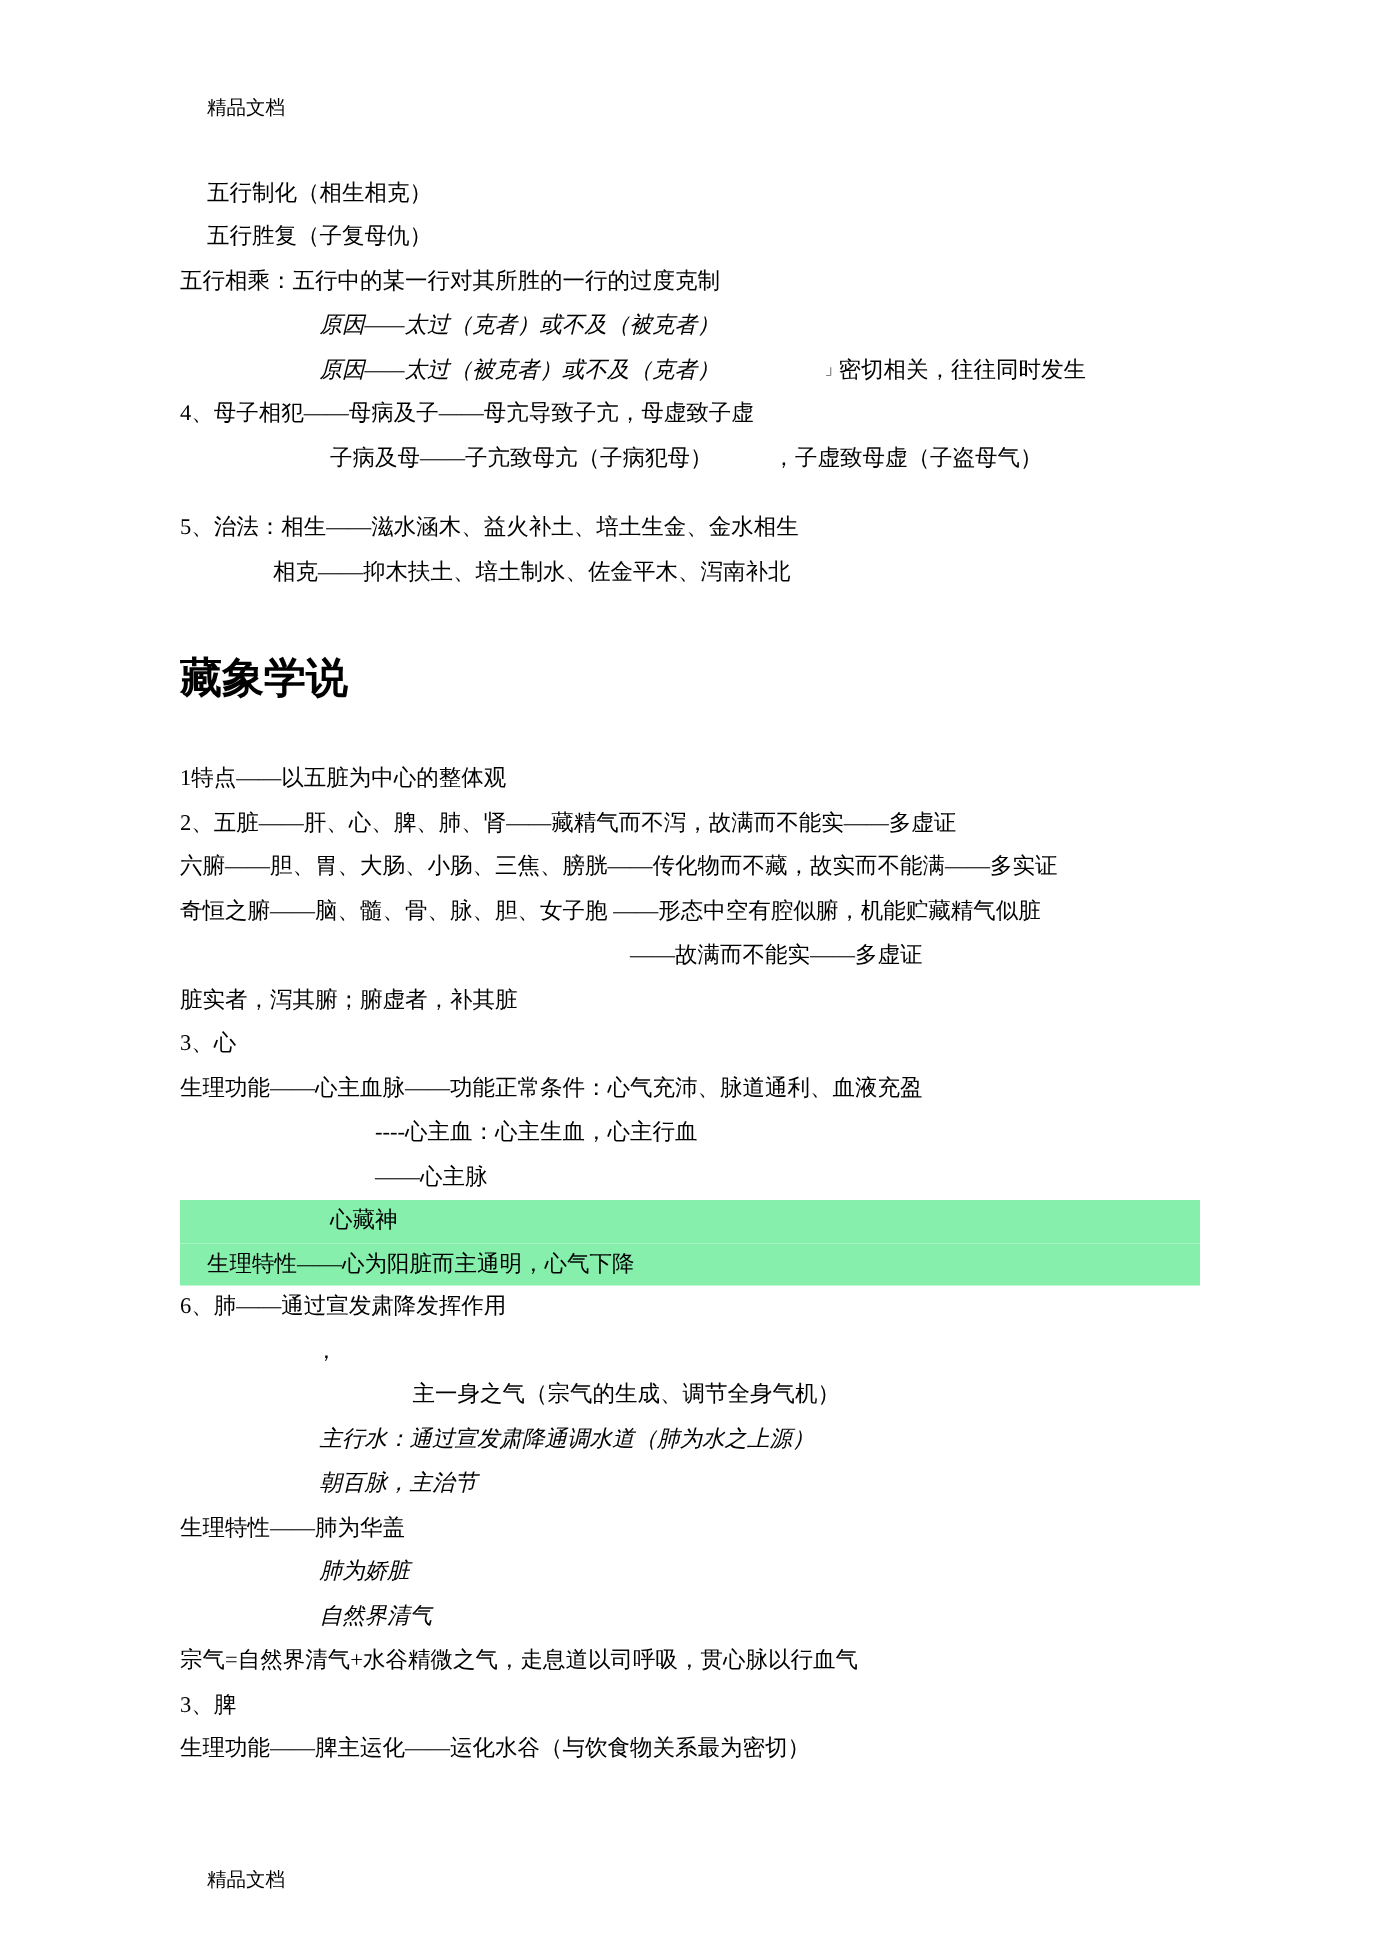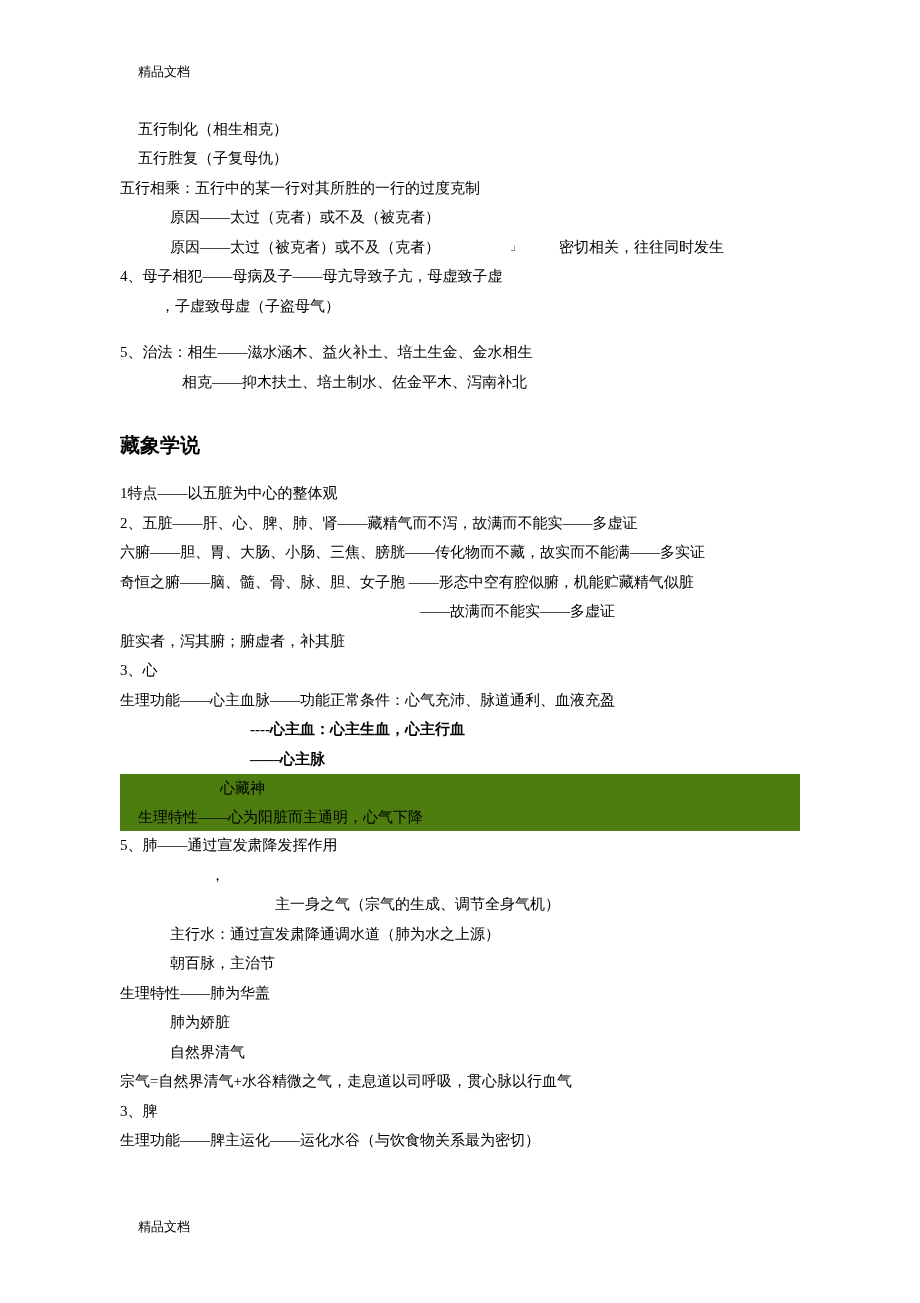--- a/index.html
+++ b/index.html
@@ -18,40 +18,40 @@
     }
     .header {
       font-size: 13px;
       margin-bottom: 30px;
       margin-left: 18px;
     }
     .indent-1 {
       margin-left: 18px;
     }
     .indent-2 {
-      margin-left: 50px;
+      margin-left: 93px;
+      font-style: italic;
     }
     .indent-3 {
       margin-left: 100px;
     }
     .indent-deep {
       margin-left: 130px;
-      font-weight: bold;
     }
     .line {
       margin-bottom: 1px;
     }
     .section-title {
-      font-size: 20px;
+      font-size: 28px;
       font-weight: bold;
       margin-top: 30px;
-      margin-bottom: 15px;
+      margin-bottom: 26px;
     }
     .shaded-line {
-      background-color: #4d7c0f;
+      background-color: #86efac;
       width: 100%;
       padding-left: 0;
     }
     .gap {
       margin-bottom: 18px;
     }
     .flex-line {
       display: flex;
       align-items: center;
     }
@@ -87,20 +87,21 @@
   <span class="right-text">密切相关，往往同时发生</span>
 </div>
 
 <div class="line flex-line">
   <span class="indent-2">原因——太过（被克者）或不及（克者）</span>
   <span style="margin-left:70px" class="corner-mark">」</span>
 </div>
 
 <div class="line">4、母子相犯——母病及子——母亢导致子亢，母虚致子虚</div>
 <div class="line gap flex-line">
+  <span class="indent-3">子病及母——子亢致母亢（子病犯母）</span>
   <span style="margin-left:40px">，子虚致母虚（子盗母气）</span>
 </div>
 
 <div class="line">5、治法：相生——滋水涵木、益火补土、培土生金、金水相生</div>
 <div class="line" style="margin-left:62px">相克——抑木扶土、培土制水、佐金平木、泻南补北</div>
 
 <div class="section-title">藏象学说</div>
 
 <div class="line">1特点——以五脏为中心的整体观</div>
 <div class="line">2、五脏——肝、心、脾、肺、肾——藏精气而不泻，故满而不能实——多虚证</div>
@@ -115,21 +116,21 @@
 <div class="line indent-deep">——心主脉</div>
 
 <div class="shaded-line">
   <span style="margin-left:100px">心藏神</span>
 </div>
 
 <div class="shaded-line">
   <span style="margin-left:18px">生理特性——心为阳脏而主通明，心气下降</span>
 </div>
 
-<div class="line">5、肺——通过宣发肃降发挥作用</div>
+<div class="line">6、肺——通过宣发肃降发挥作用</div>
 
 <div class="line flex-line">
   <span style="margin-left:90px">，</span>
 </div>
 
 <div class="line" style="margin-left:155px">主一身之气（宗气的生成、调节全身气机）</div>
 <div class="line indent-2">主行水：通过宣发肃降通调水道（肺为水之上源）</div>
 <div class="line indent-2">朝百脉，主治节</div>
 <div class="line">生理特性——肺为华盖</div>
 <div class="line indent-2">肺为娇脏</div>

